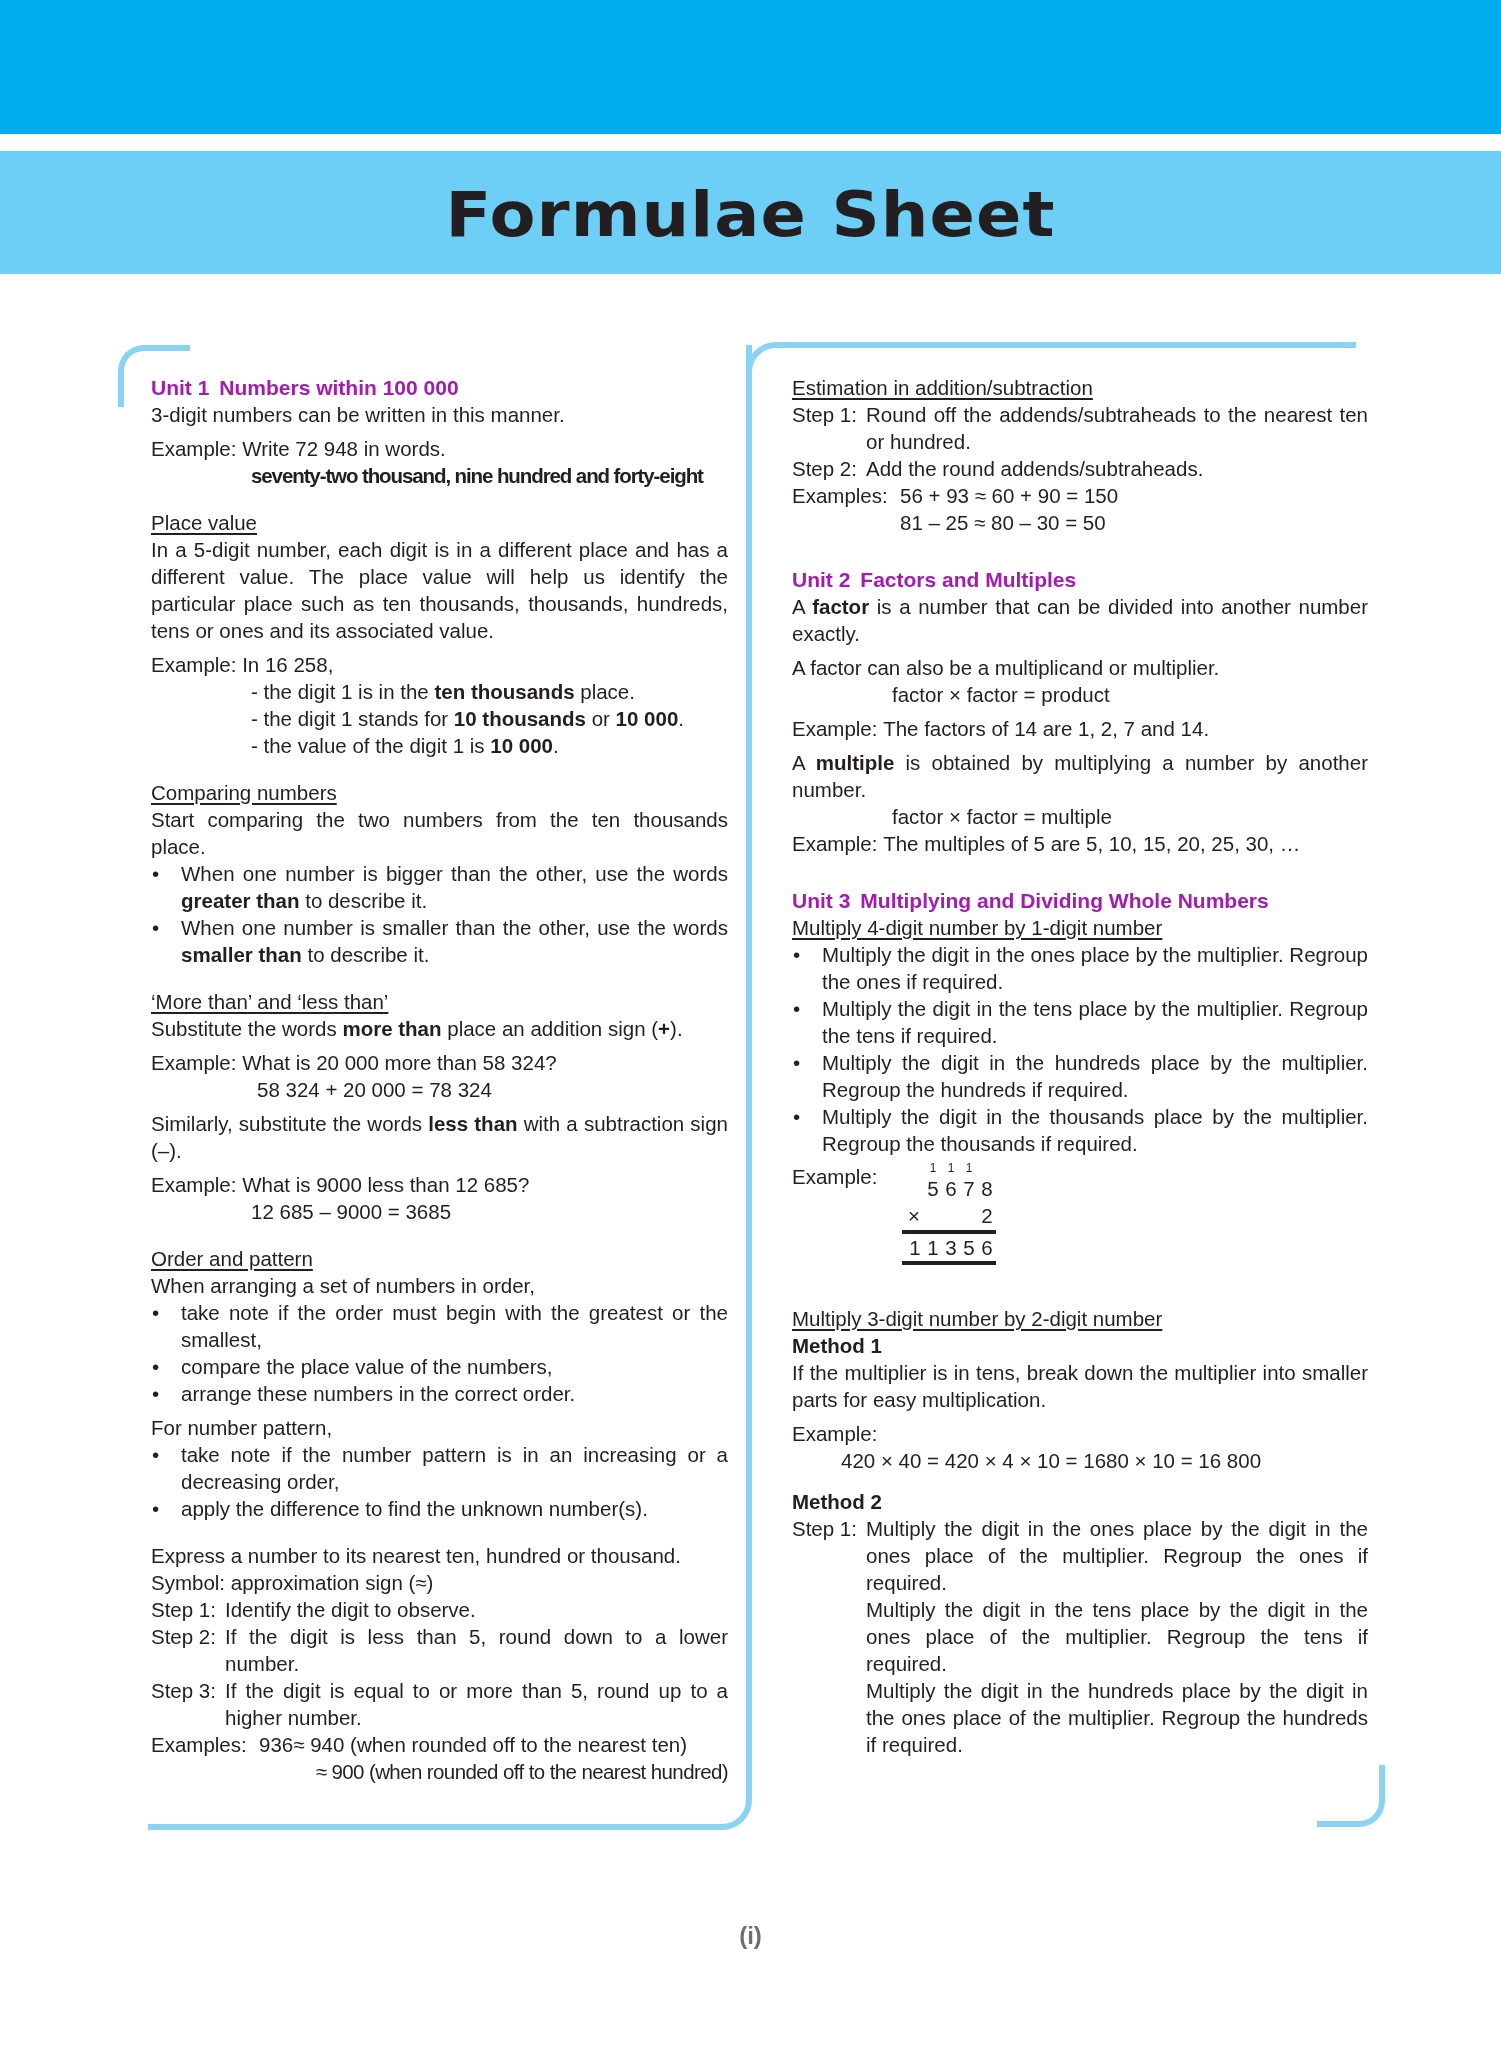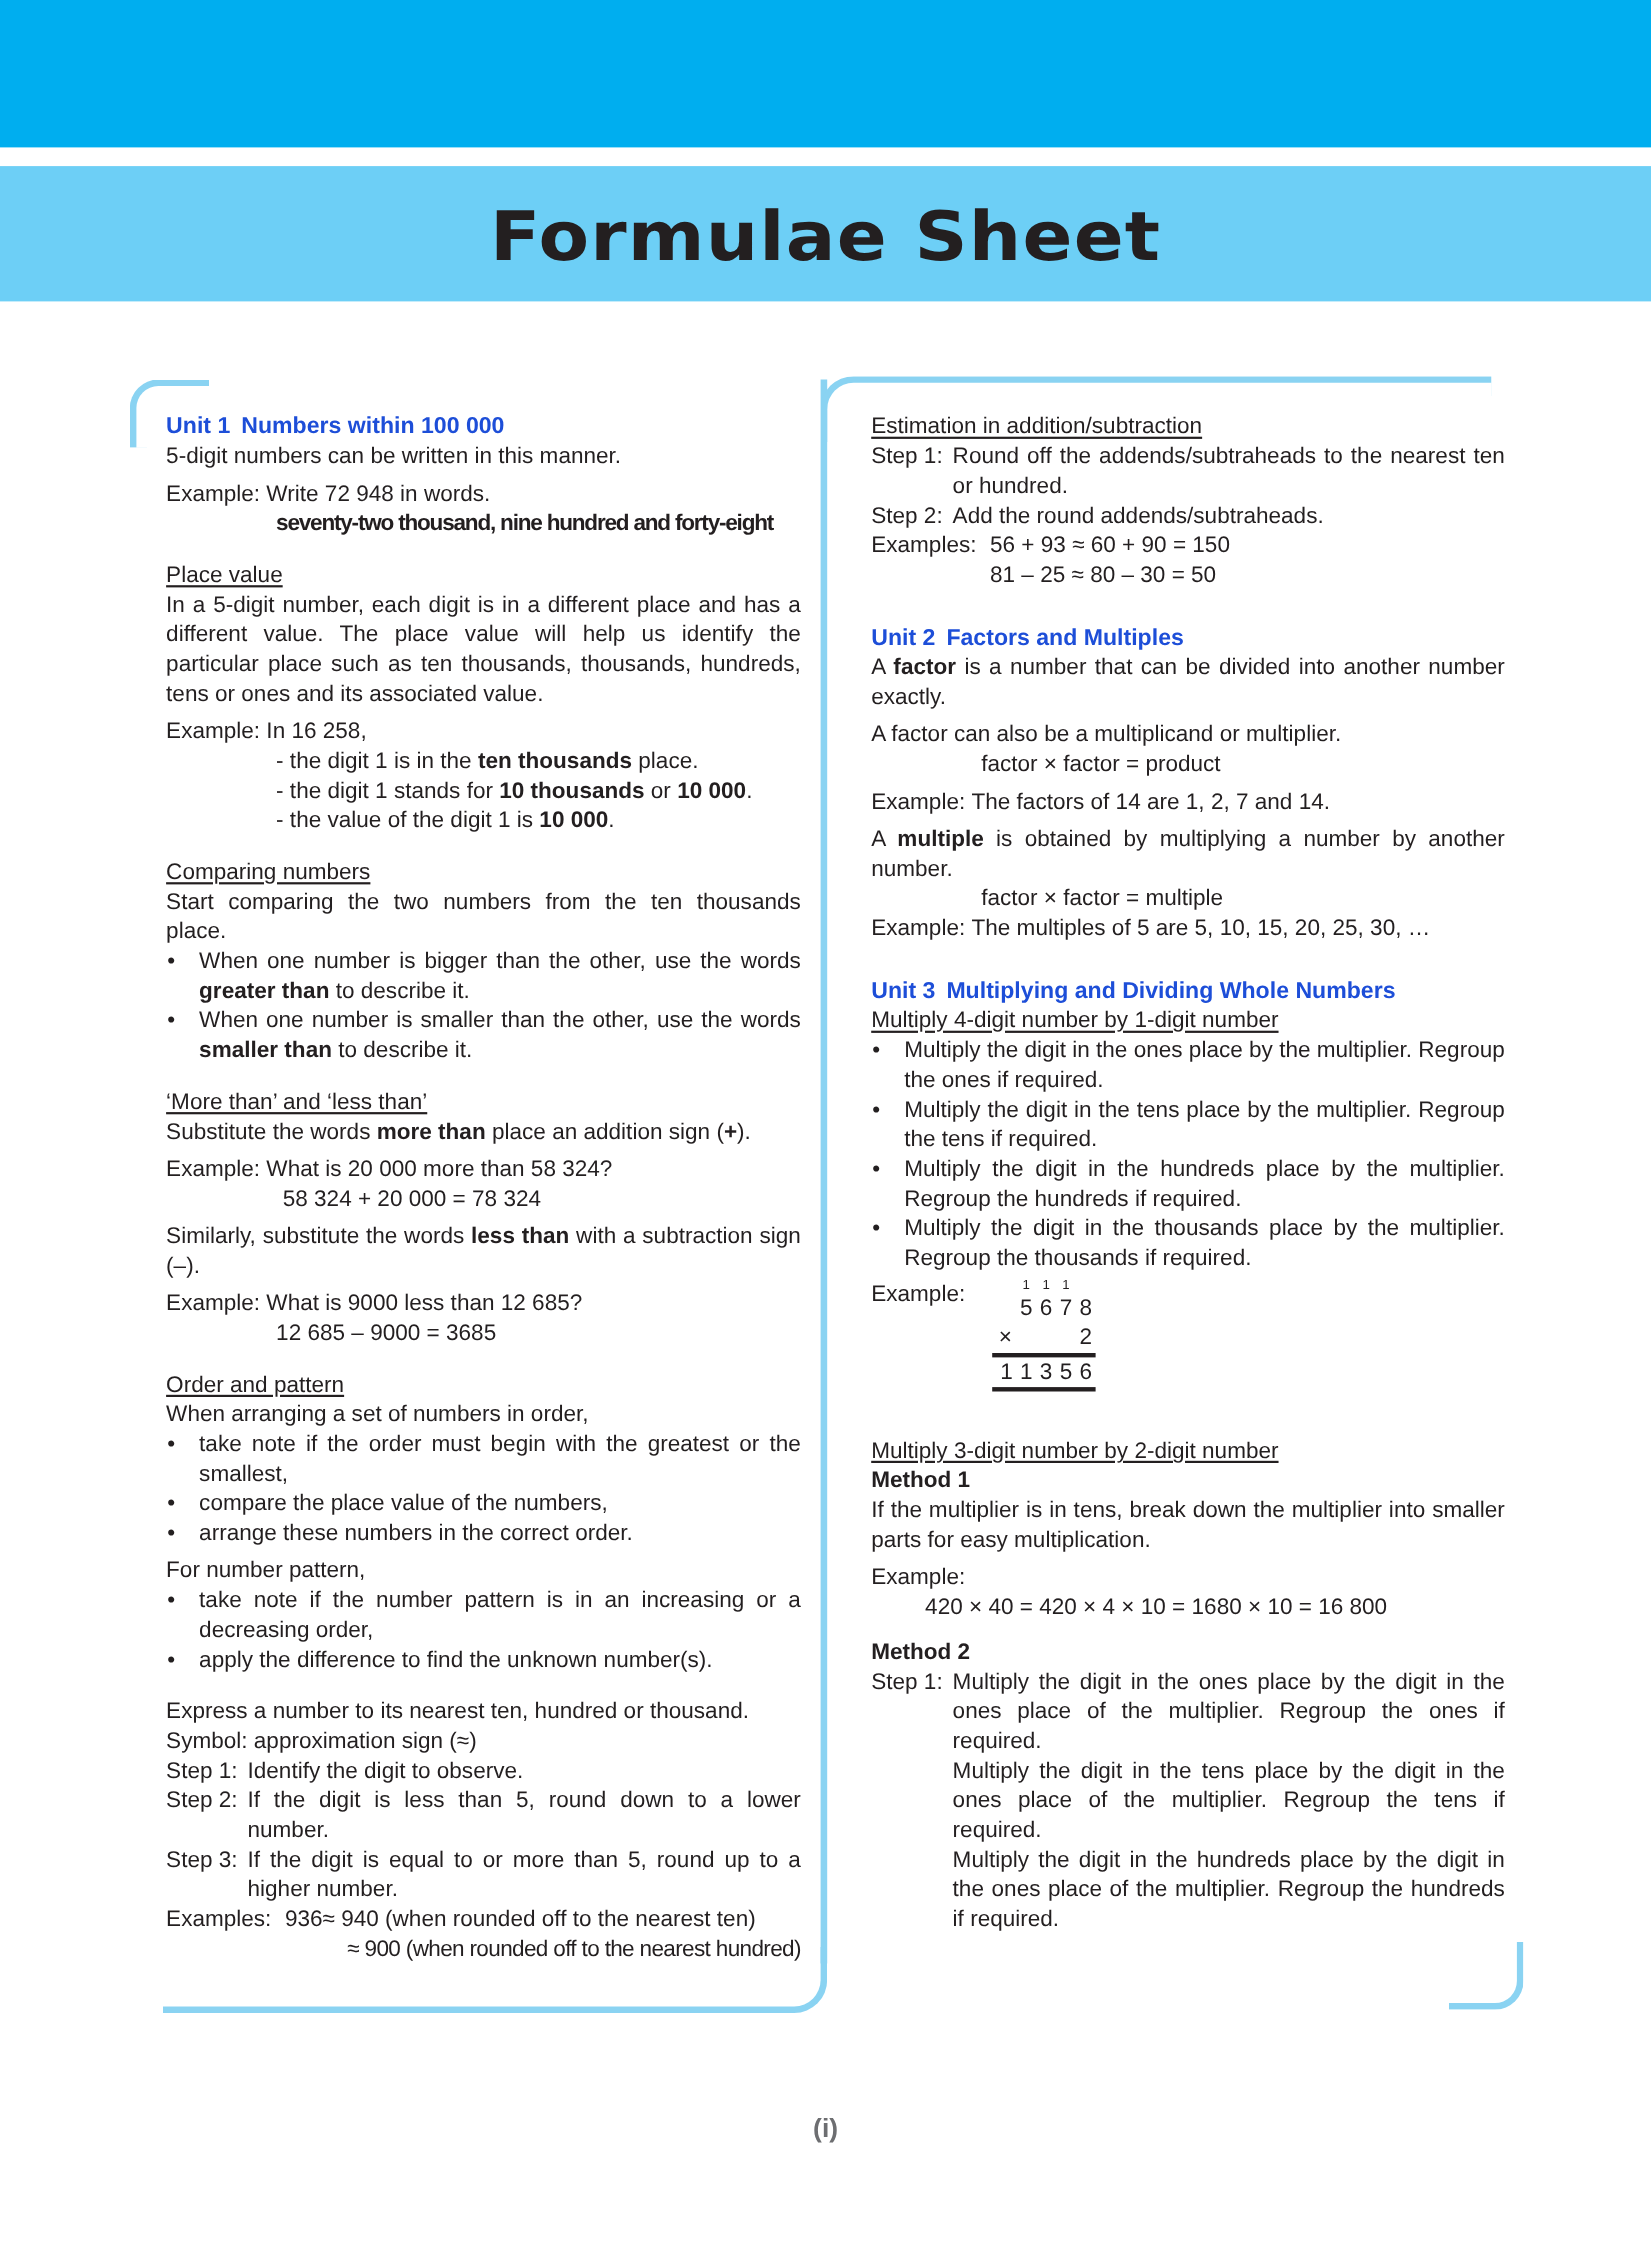--- a/index.html
+++ b/index.html
@@ -17,21 +17,21 @@
     .lf-corner { left: 118px; top: 345px; width: 72px; height: 62px; border-top-width: 6px; border-left-width: 6px; border-top-left-radius: 26px; }
     .lf-right { left: 746px; top: 345px; width: 6px; height: 1440px; background: #8ad3f2; }
     .lf-bottom { left: 148px; top: 1770px; width: 604px; height: 60px; border-bottom-width: 6px; border-right-width: 6px; border-bottom-right-radius: 30px; }
     .rf-top { left: 746px; top: 342px; width: 610px; height: 60px; border-top-width: 6px; border-left-width: 6px; border-top-left-radius: 30px; }
     .rf-corner { left: 1317px; top: 1765px; width: 68px; height: 62px; border-bottom-width: 6px; border-right-width: 6px; border-bottom-right-radius: 26px; }
 
     .col { position: absolute; font-size: 20.5px; line-height: 27px; }
     .col-left { left: 151px; top: 374px; width: 577px; }
     .col-right { left: 792px; top: 374px; width: 576px; }
 
-    .unit-heading { color: #1d4ed8; font-weight: bold; font-size: 21px; line-height: 27px; }
+    .unit-heading { color: #a21caf; font-weight: bold; font-size: 21px; line-height: 27px; }
     .unit-heading .num { margin-right: 10px; }
     .sub { text-decoration: underline; text-underline-offset: 3px; }
     .p { text-align: justify; }
     .gap { height: 7px; }
     .gap-lg { height: 20px; }
     .gap-xl { height: 30px; }
     .b { font-weight: bold; }
     .row { display: flex; }
     .row .lbl { flex: 0 0 auto; white-space: pre; }
     .indent-ex { padding-left: 100px; }
@@ -76,21 +76,21 @@
 <div class="stroke lf-right"></div>
 <div class="stroke lf-bottom"></div>
 <div class="stroke rf-top"></div>
 <div class="stroke rf-corner"></div>
 
 <div class="col col-left">
   <section>
     <div class="unit-heading">
       <span class="num">Unit 1</span><span>Numbers within 100 000</span>
     </div>
-    <div>5-digit numbers can be written in this manner.</div>
+    <div>3-digit numbers can be written in this manner.</div>
     <div class="gap"></div>
     <div class="row">
       <span class="lbl">Example: </span>
       <span>Write 72 948 in words.</span>
     </div>
     <div class="words-bold">seventy-two thousand, nine hundred and forty-eight</div>
   </section>
 
   <div class="gap-lg"></div>
   <section>

